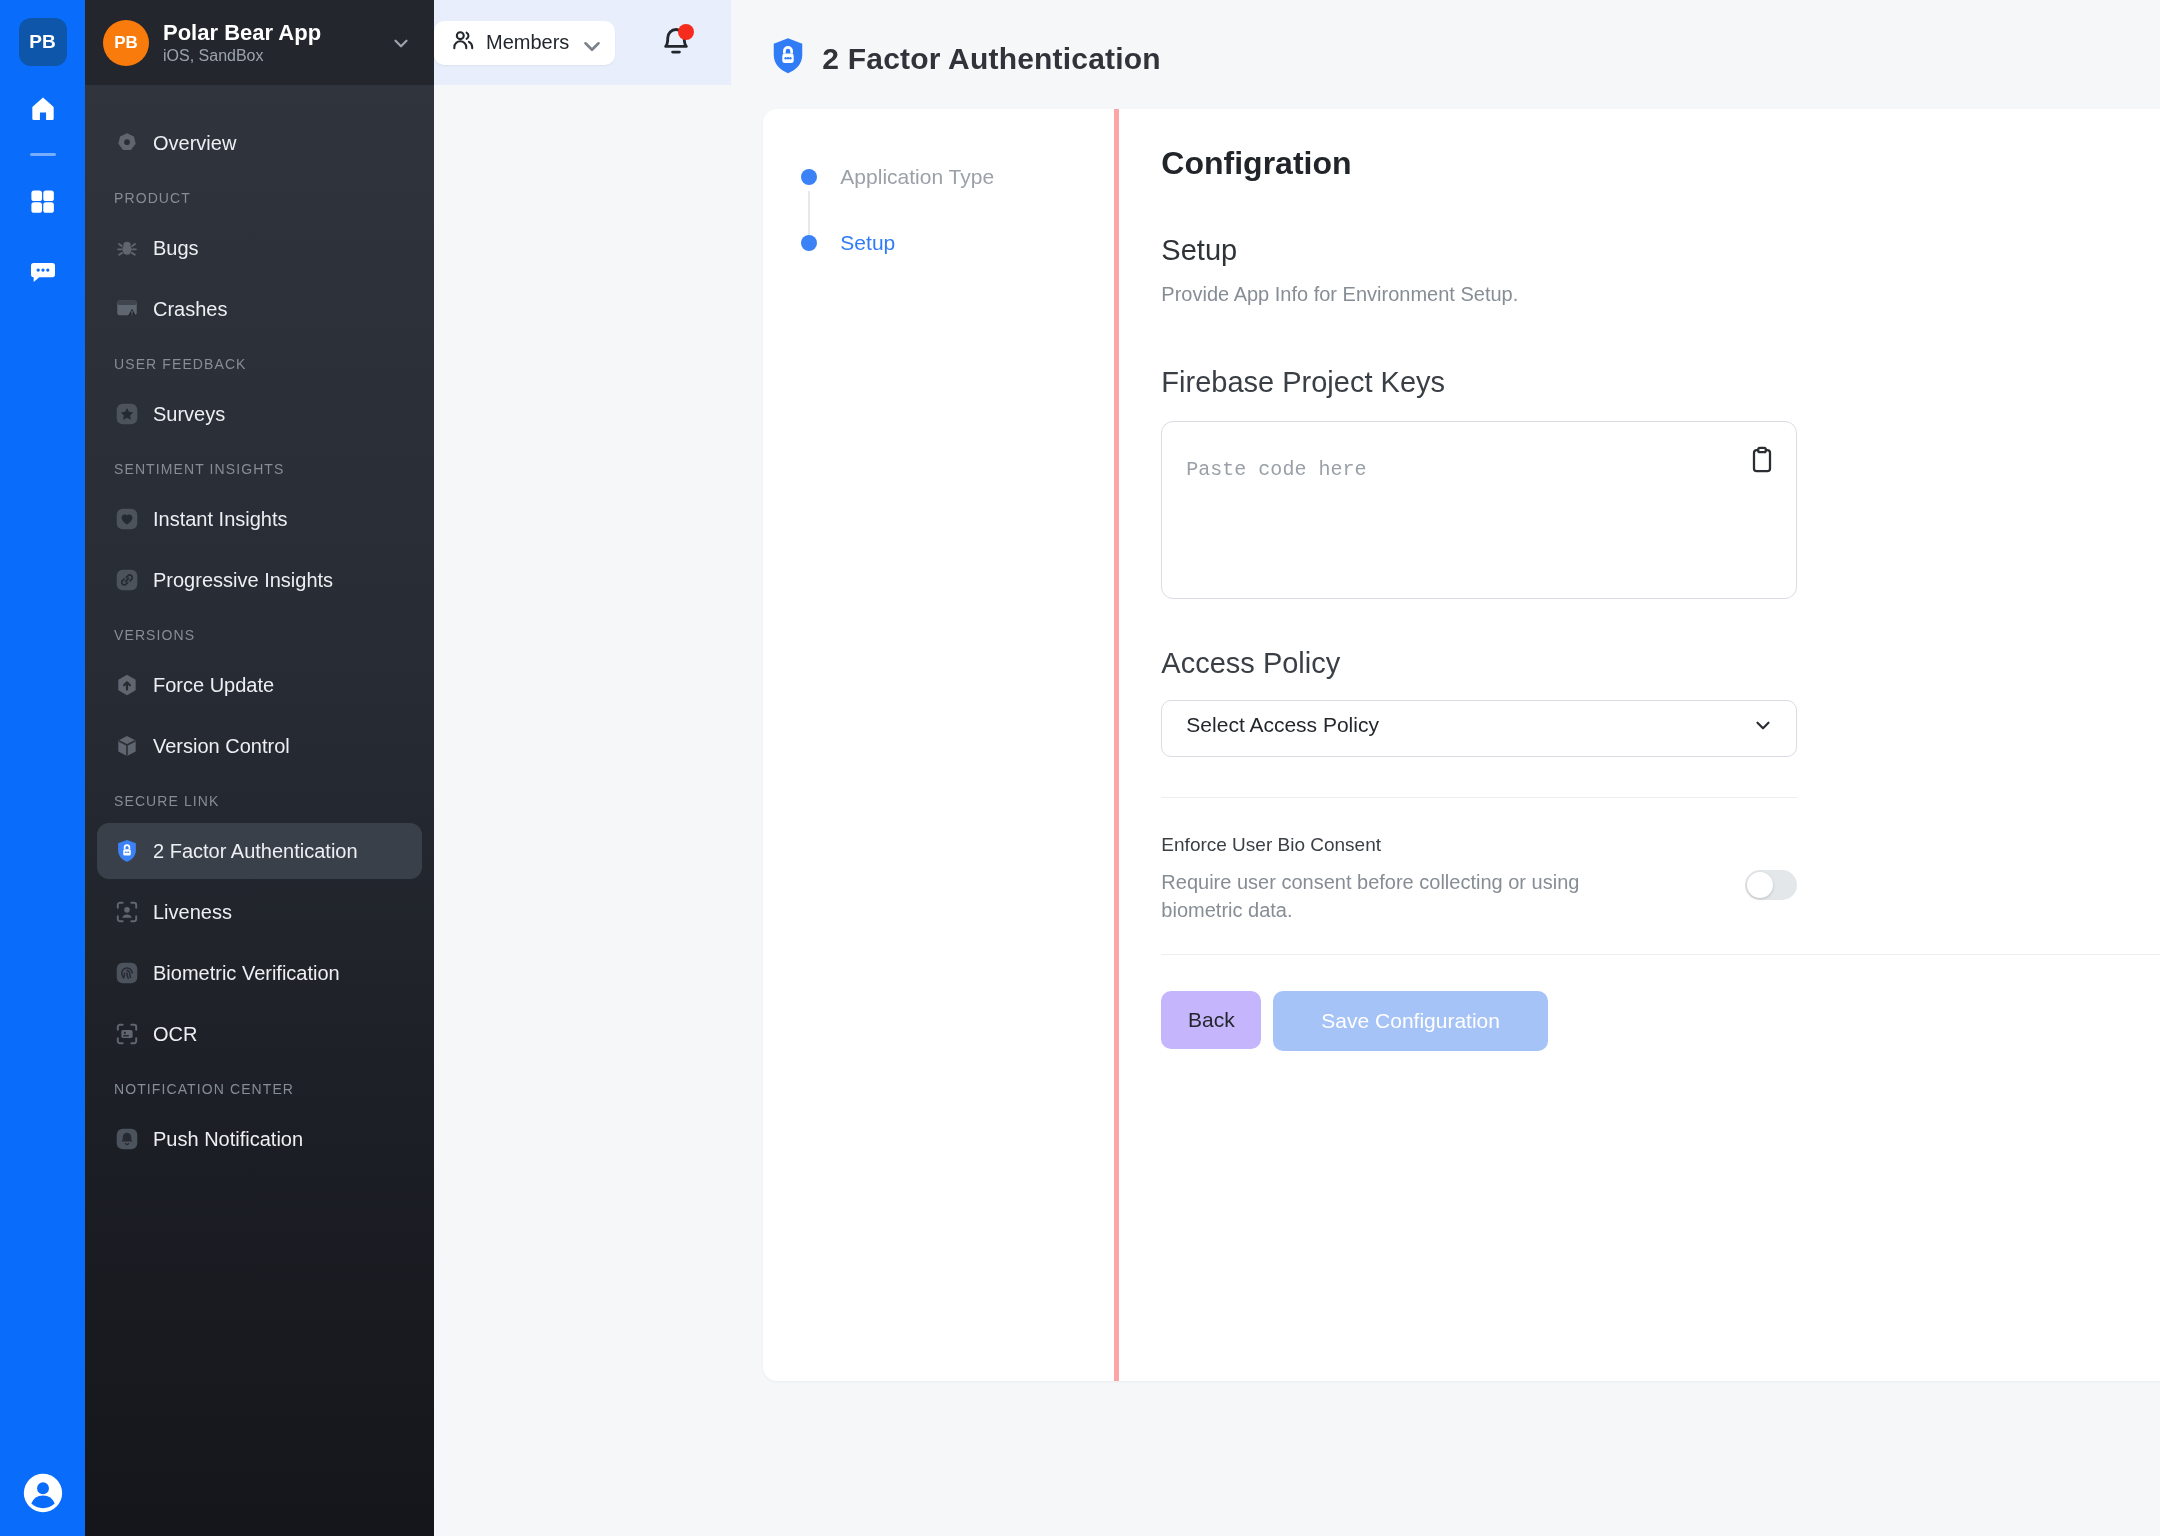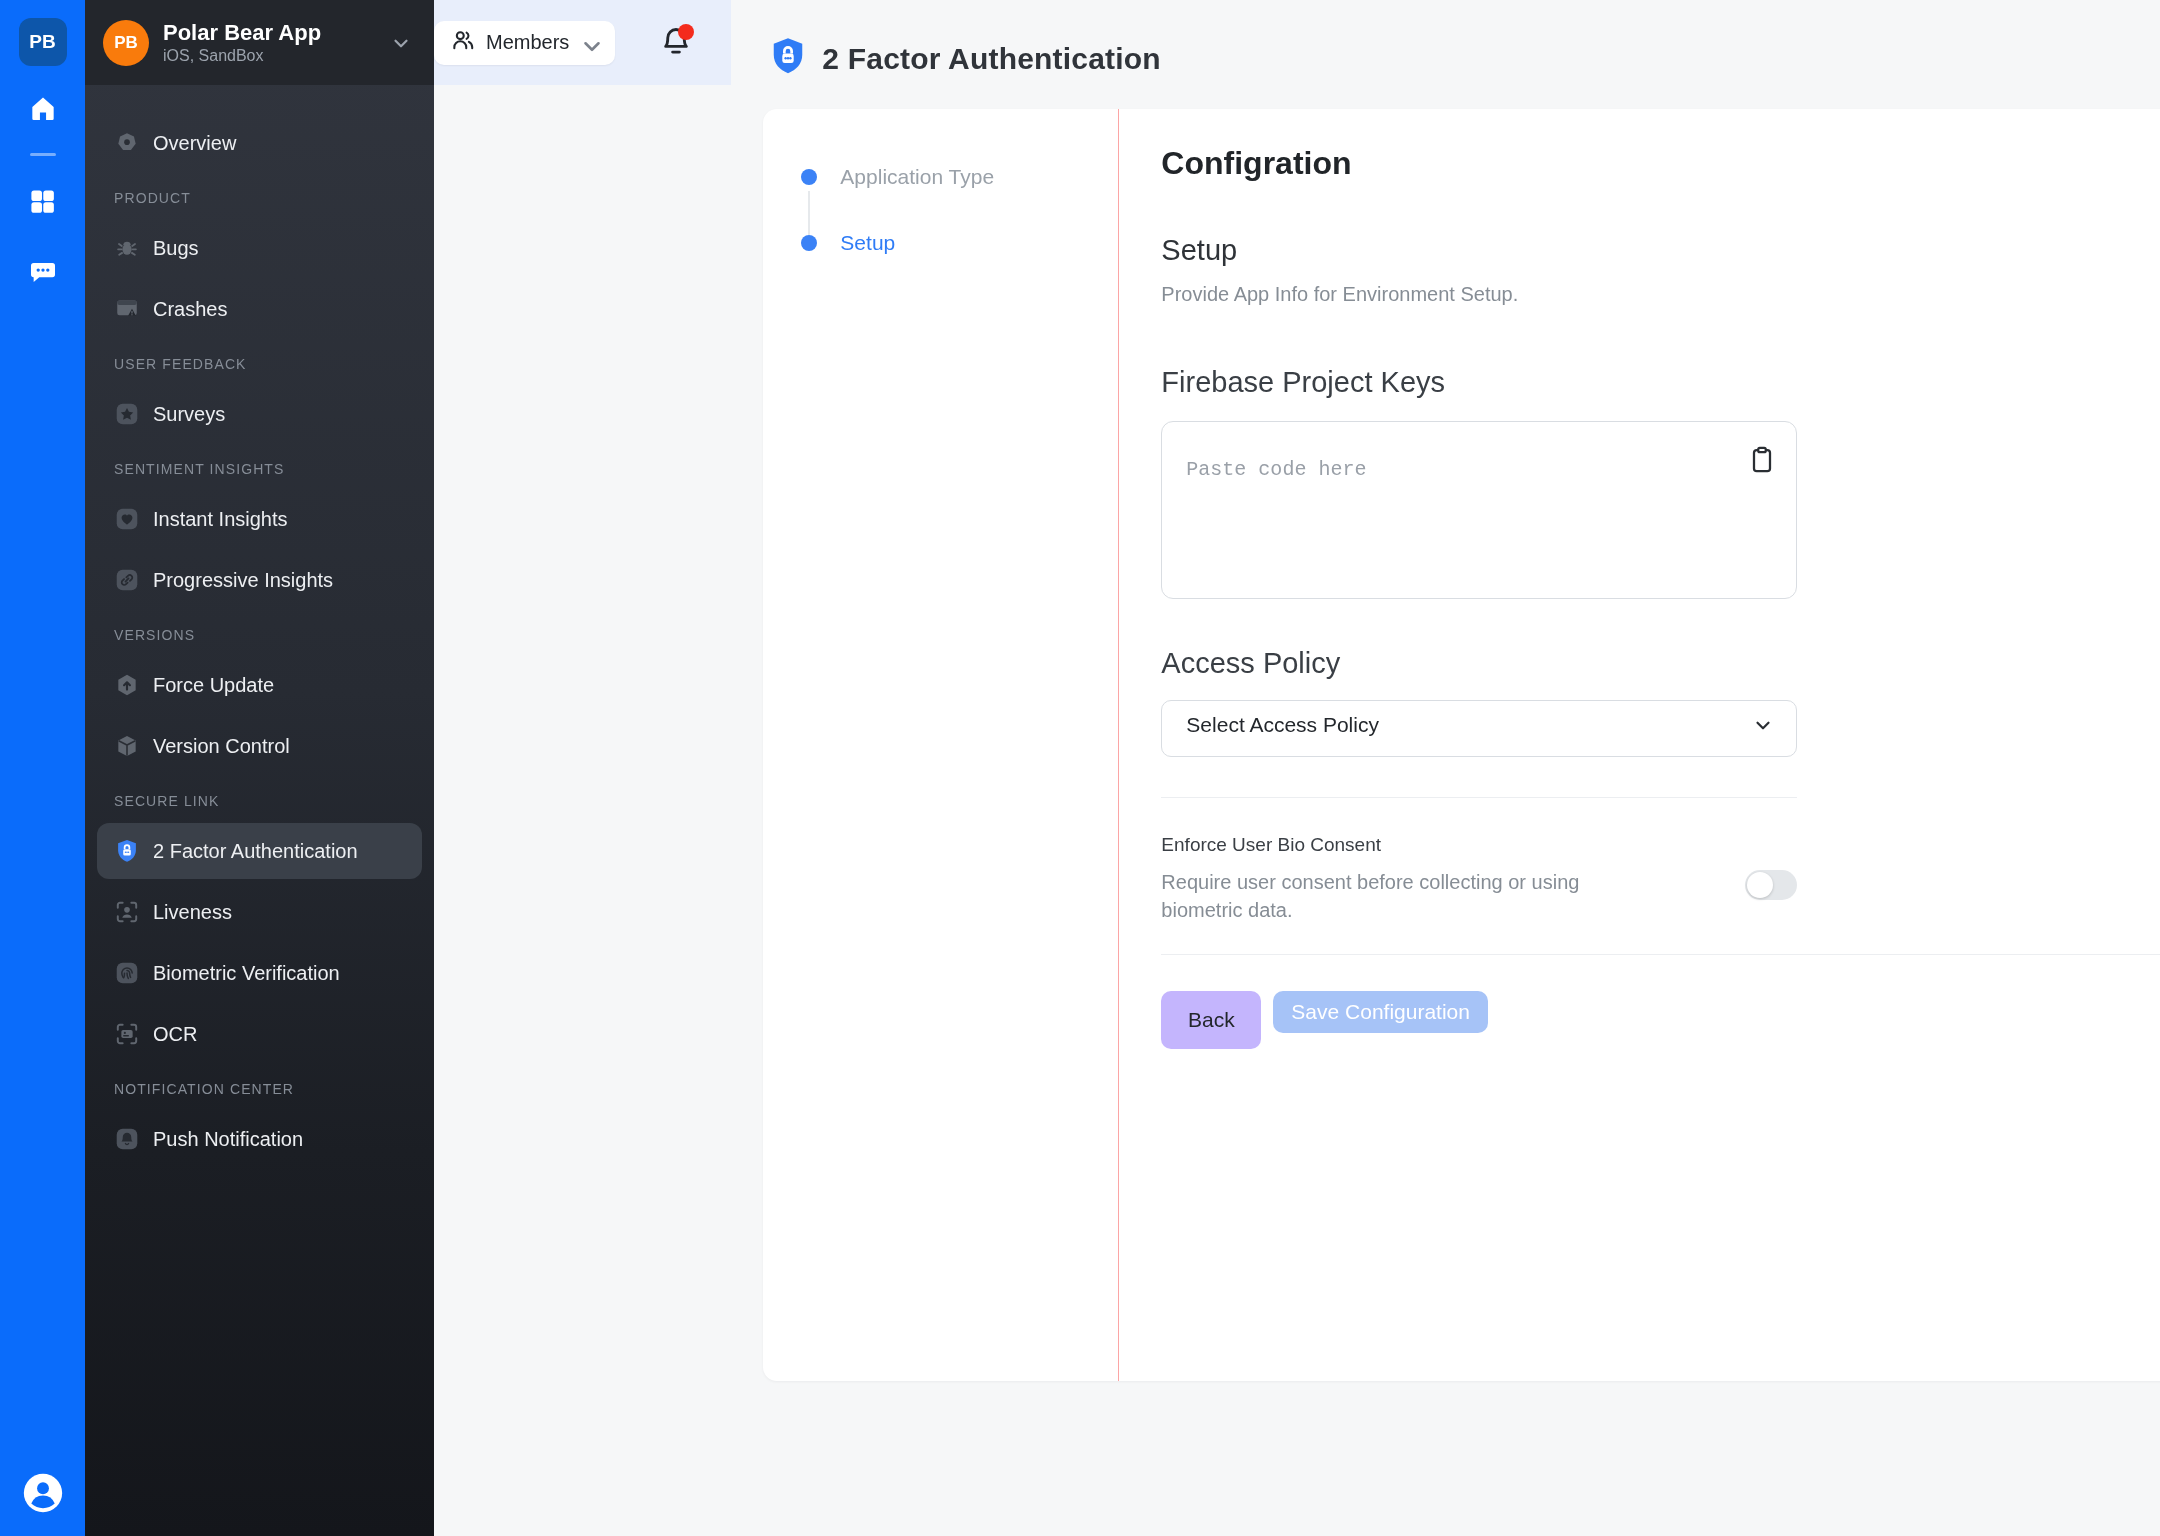--- a/index.html
+++ b/index.html
@@ -48,21 +48,21 @@
   .bell-btn { position:relative; width:38px; height:38px; border:none; background:transparent; margin-left:42px; cursor:pointer; }
   .bell-btn svg { width:34px; height:34px; }
   .bell-dot { position:absolute; top:0px; right:1px; width:16px; height:16px; border-radius:50%; background:#f42b1d; }
   .content { flex:1; padding:20px 0 0 32px; }
   .page-title { display:flex; align-items:center; gap:15px; margin:16px 0 0 6px; }
   .page-title svg { width:38px; height:42px; }
   .page-title h1 { font-size:30px; font-weight:600; color:#30343a; letter-spacing:.2px; }
   
   .card { margin-top:27px; width:1654px; height:1272px; background:#fff; border-radius:14px;
     box-shadow:0 1px 3px rgba(16,24,40,.05); display:flex; overflow:hidden; }
-  .stepper { width:356px; flex-shrink:0; border-right:1px solid #fca5a5; padding:56px 0 0 38px; position:relative; }
+  .stepper { width:356px; flex-shrink:0; border-right:5px solid #fca5a5; padding:56px 0 0 38px; position:relative; }
   .step { display:flex; align-items:center; margin-bottom:42px; cursor:pointer; position:relative; z-index:1; }
   .step-dot { width:16px; height:16px; border-radius:50%; background:#3b82f6; flex-shrink:0; }
   .step-label { margin-left:23px; font-size:21px; color:#9aa1a9; }
   .step.active .step-label { color:#2f7cf6; font-weight:500; }
   .step-line { position:absolute; left:45px; top:82px; width:2px; height:44px; background:#e6e9ec; }
   
   .form-col { flex:1; padding:36px 28px 0 42px; }
   .form-heading { font-size:32px; font-weight:700; color:#212529; margin-bottom:52px; }
   .sec-title { font-size:29px; font-weight:500; color:#2f3338; margin-bottom:16px; }
   .sec-sub { font-size:20px; color:#868d95; margin-bottom:60px; }
@@ -82,21 +82,21 @@
   .hr2 { border:none; border-top:1.5px solid #eceef1; width:1228px; margin-top:30px; }
   .consent-row { margin-top:36px; width:636px; display:flex; justify-content:space-between; }
   .consent-title { font-size:19px; font-weight:500; color:#3a3f45; margin-bottom:12px; }
   .consent-desc { font-size:20px; color:#868d95; max-width:450px; line-height:1.4; }
   .toggle { width:52px; height:30px; border-radius:15px; background:#e4e7ea; position:relative; cursor:pointer; flex-shrink:0; margin-top:36px; border:none; }
   .toggle .knob { position:absolute; left:2px; top:2px; width:26px; height:26px; border-radius:50%; background:#fff;
     box-shadow:0 1px 3px rgba(0,0,0,.18); }
   .btn-row { margin-top:36px; display:flex; gap:12px; }
   .btn-back { width:100px; height:58px; border:none; border-radius:10px; background:#c4b5fd; color:#23272c;
     font-size:21px; cursor:pointer; font-family:inherit; }
-  .btn-save { height:42px; padding:0 18px; border:none; border-radius:10px; background:#a6c3f7; color:#fff;
+  .btn-save { height:60px; padding:0 48px; border:none; border-radius:10px; background:#a6c3f7; color:#fff;
     font-size:21px; font-weight:500; cursor:default; font-family:inherit; }
 </style>
 </head>
 <body>
 
 <aside class="rail">
   <div class="rail-logo">PB</div>
   <div class="rail-icon home">
       <svg viewBox="0 0 24 24" width="32" height="32">
         <path d="M4 11.3 12 4.2l8 7.1V20a1 1 0 0 1-1 1h-4.7v-5.7H9.7V21H5a1 1 0 0 1-1-1z" fill="#fff"></path>

